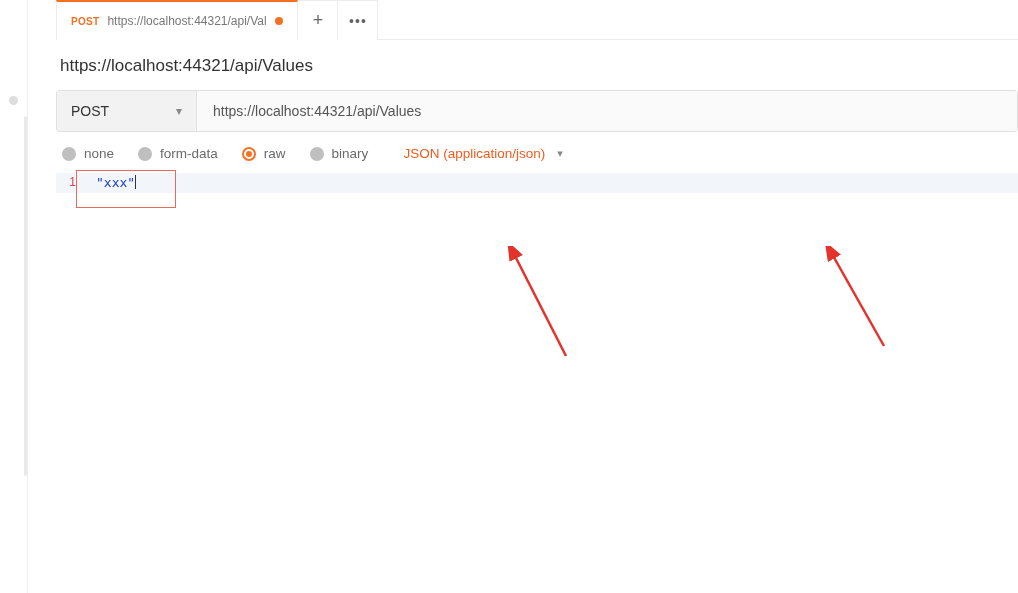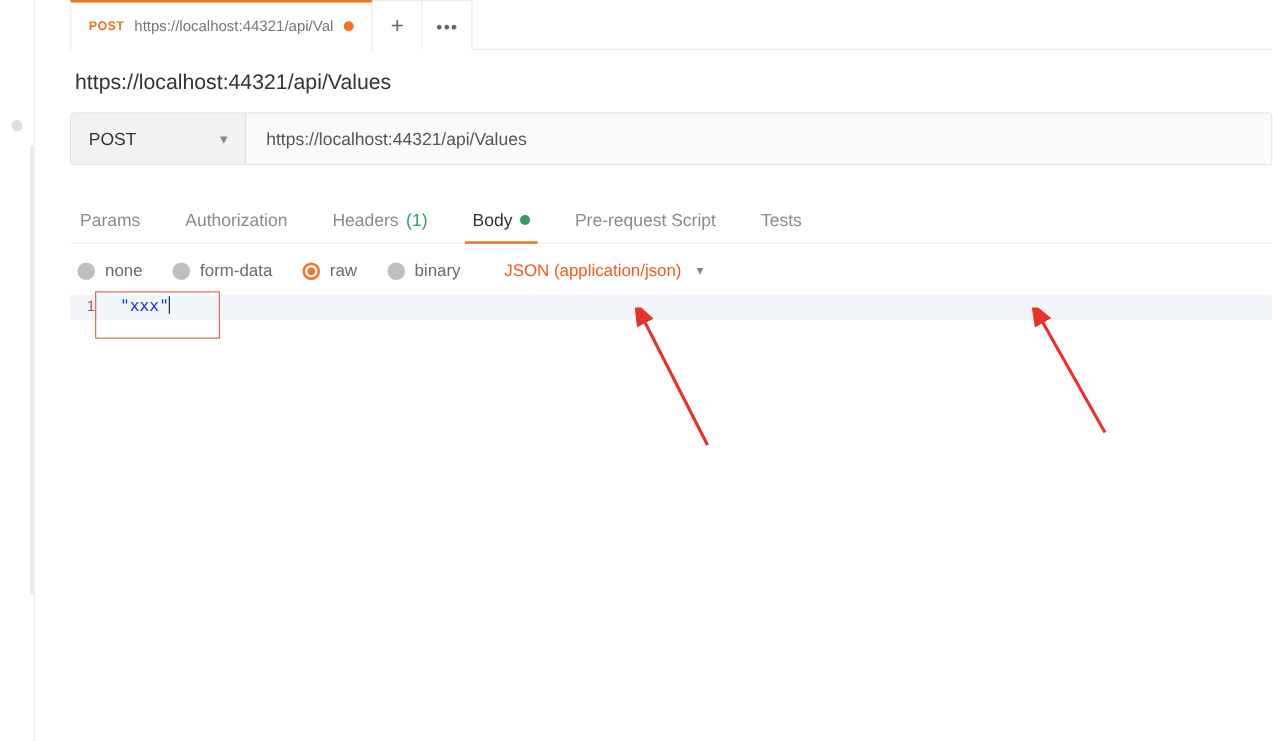--- a/index.html
+++ b/index.html
@@ -292,42 +292,20 @@
   <div class="req-title">https://localhost:44321/api/Values</div>
 
   <div class="url-row">
     <div class="method-select">
       <span>POST</span>
       <span class="chev">▾</span>
     </div>
     <input class="url-input" value="https://localhost:44321/api/Values" style="">
   </div>
 
-  <div class="sub-tabs">
-    <div class="sub-tab">
-      <span>Params</span>
-    </div>
-    <div class="sub-tab">
-      <span>Authorization</span>
-    </div>
-    <div class="sub-tab">
-      <span>Headers</span>
-      <span class="count">(1)</span>
-    </div>
-    <div class="sub-tab active">
-      <span>Body</span>
-      <span class="green-dot"></span>
-    </div>
-    <div class="sub-tab">
-      <span>Pre-request Script</span>
-    </div>
-    <div class="sub-tab">
-      <span>Tests</span>
-    </div>
-  </div>
 
   <div class="body-opts">
     <label class="radio">
       <span class="r"></span>
       <span>none</span>
     </label>
     <label class="radio">
       <span class="r"></span>
       <span>form-data</span>
     </label>

